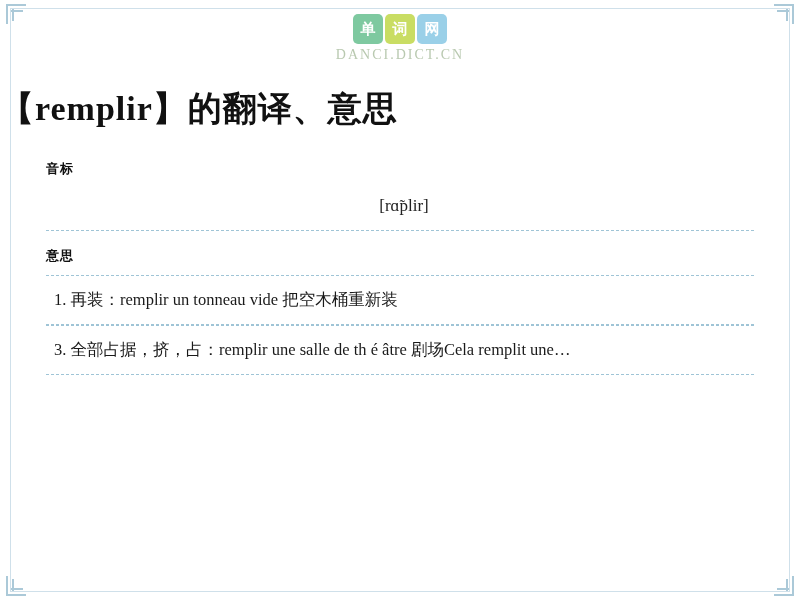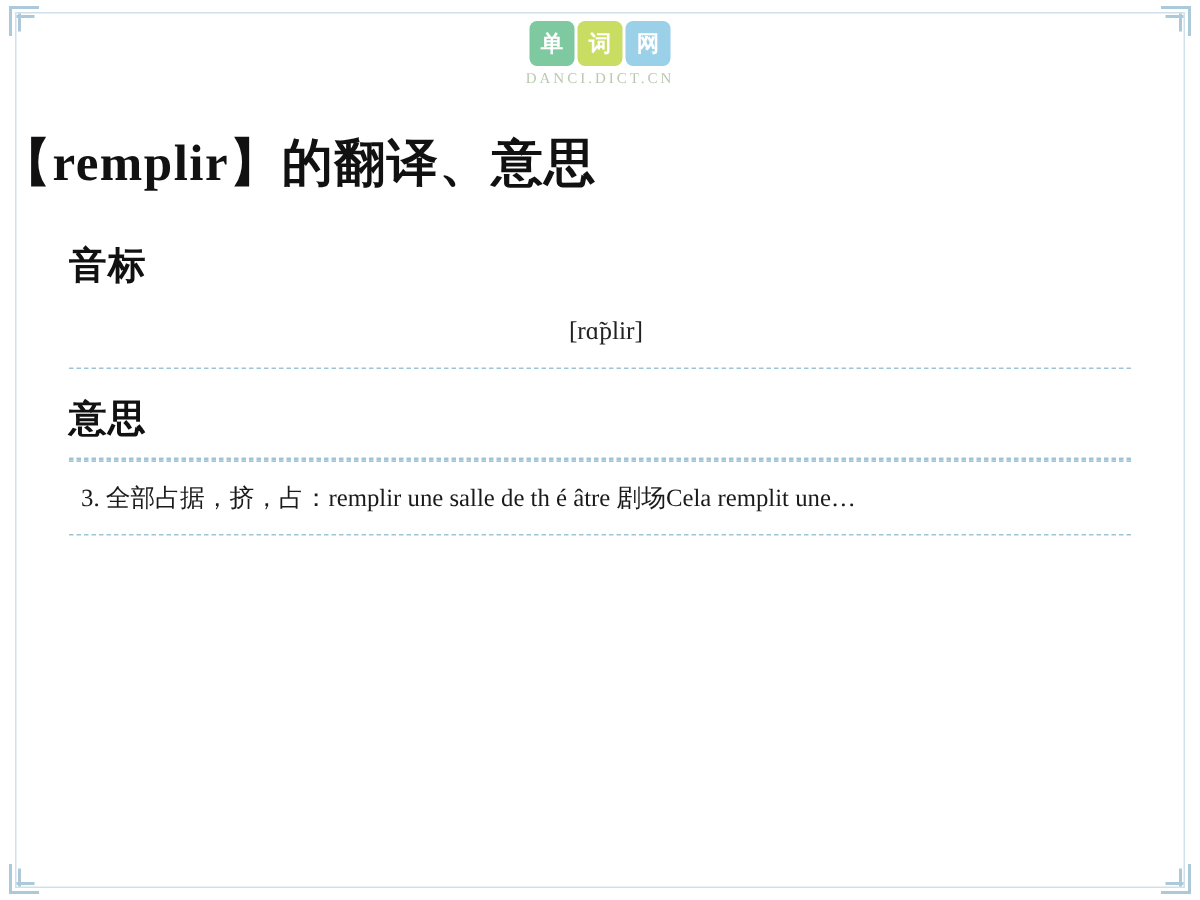--- a/index.html
+++ b/index.html
@@ -87,21 +87,21 @@
     font-family: "DejaVu Sans", sans-serif;
     font-size: 15px;
     font-weight: bold;
     display: flex;
     align-items: center;
     justify-content: center;
     line-height: 1;
   }
   .logo-caption {
     font-family: "Liberation Serif", serif;
-    font-size: 10px;
+    font-size: 14px;
     letter-spacing: 2px;
     color: #b9c9b0;
     margin-top: 3px;
   }
 
   
   .title {
     position: absolute;
     left: 0;
     right: 0;
@@ -116,21 +116,21 @@
 
   
   .content {
     position: absolute;
     left: 46px;
     right: 46px;
     top: 160px;
   }
   .section-head {
     font-family: "DejaVu Sans", sans-serif;
-    font-size: 25px;
+    font-size: 13px;
     font-weight: bold;
     color: #111111;
     margin: 0 0 10px 0;
     letter-spacing: 1px;
   }
   .section-head.second {
     margin-top: 16px;
   }
   .phonetic {
     font-family: "Liberation Serif", serif;
@@ -204,20 +204,21 @@
 
 <div class="content">
 
   <h2 class="section-head">音标</h2>
   <div class="phonetic">[rɑ̃plir]</div>
   <hr class="divider">
 
   <h2 class="section-head second">意思</h2>
   <hr class="divider">
 
+  <div class="sense">1. 再装：remplir un tonneau vide 把空木桶重新装</div>
   <hr class="divider">
 
   <hr class="divider">
 
   <div class="sense">3. 全部占据，挤，占：remplir une salle de th é âtre 剧场Cela remplit une…</div>
   <hr class="divider">
 
 </div>
 
 </body></html>

